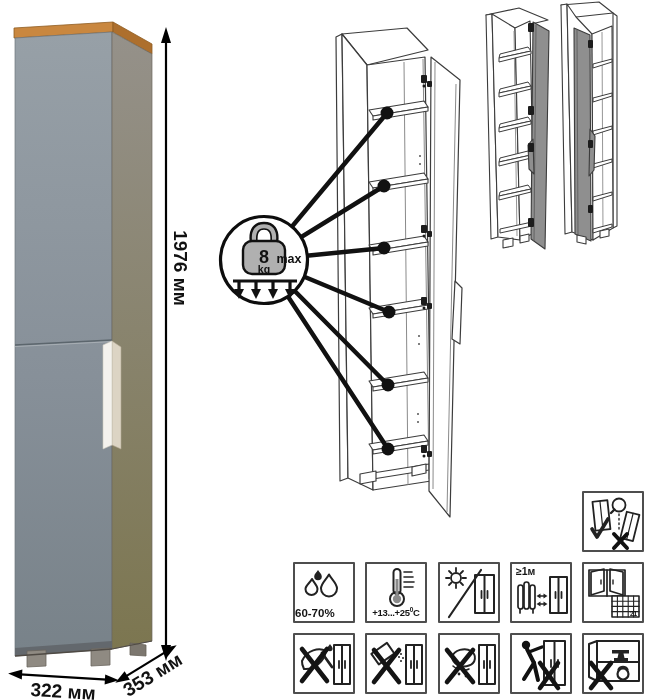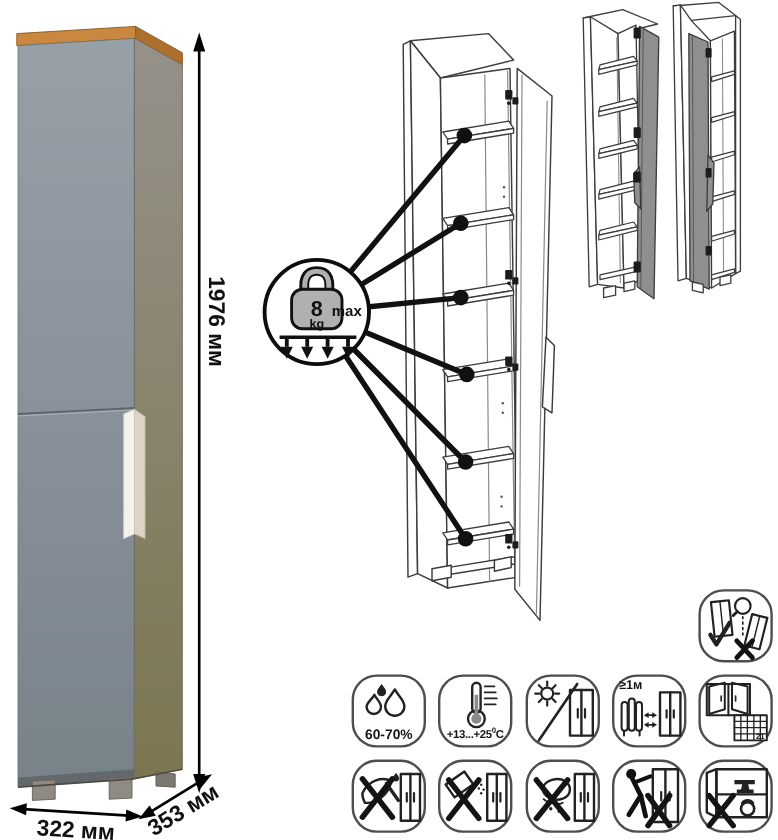--- a/index.html
+++ b/index.html
@@ -3,25 +3,25 @@
 <meta charset="utf-8">
 <style>
   html,body{margin:0;padding:0;background:#fff;}
   #stage{
     position:relative;width:648px;height:700px;background:#ffffff;overflow:hidden;
     font-family:"Liberation Sans","DejaVu Sans",sans-serif;
   }
   #diagram{position:absolute;left:0;top:0;}
   .icon-cell{
     position:absolute;width:62px;height:61px;box-sizing:border-box;
-    border:2px solid #4e4e4e;border-radius:21px;background:#fff;
+    border:2px solid #4e4e4e;border-radius:1px;background:#fff;
   }
   .icon-cell svg{position:absolute;left:1px;top:1px;}
   .lbl{position:absolute;font-weight:bold;color:#141414;white-space:nowrap;}
-  .lbl-bottom{left:0;right:0;bottom:2px;text-align:center;font-size:11.5px;}
+  .lbl-bottom{left:0;right:0;bottom:2px;text-align:left;font-size:11.5px;}
   .lbl-temp{left:0;right:0;bottom:3px;text-align:center;font-size:9.5px;letter-spacing:-0.3px;}
   .lbl-temp sup{font-size:6.5px;}
   .lbl-top-left{top:1px;left:4px;font-size:10.5px;}
   .dim-text{font-weight:bold;font-size:19px;fill:#111;}
   .art{stroke:#222;fill:none;stroke-linecap:round;stroke-linejoin:round;}
 </style>
 </head>
 <body>
 
 <div id="stage">

